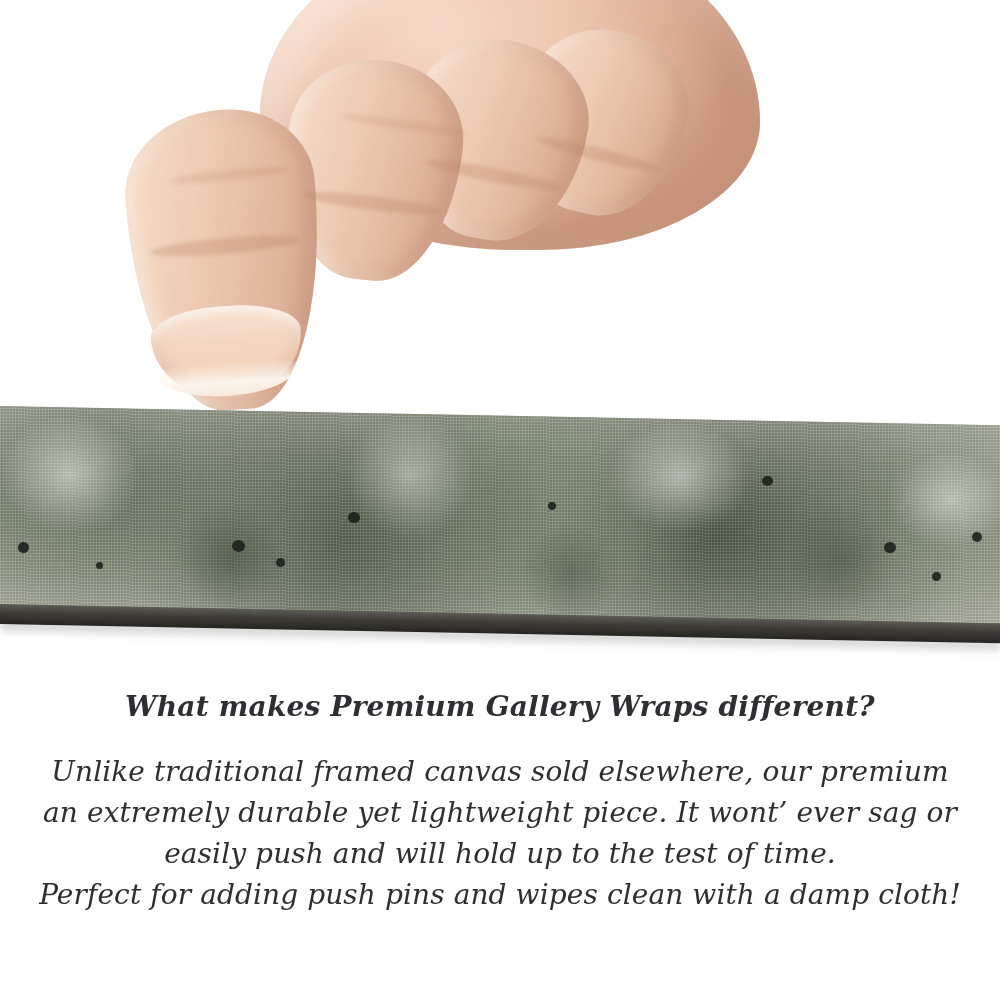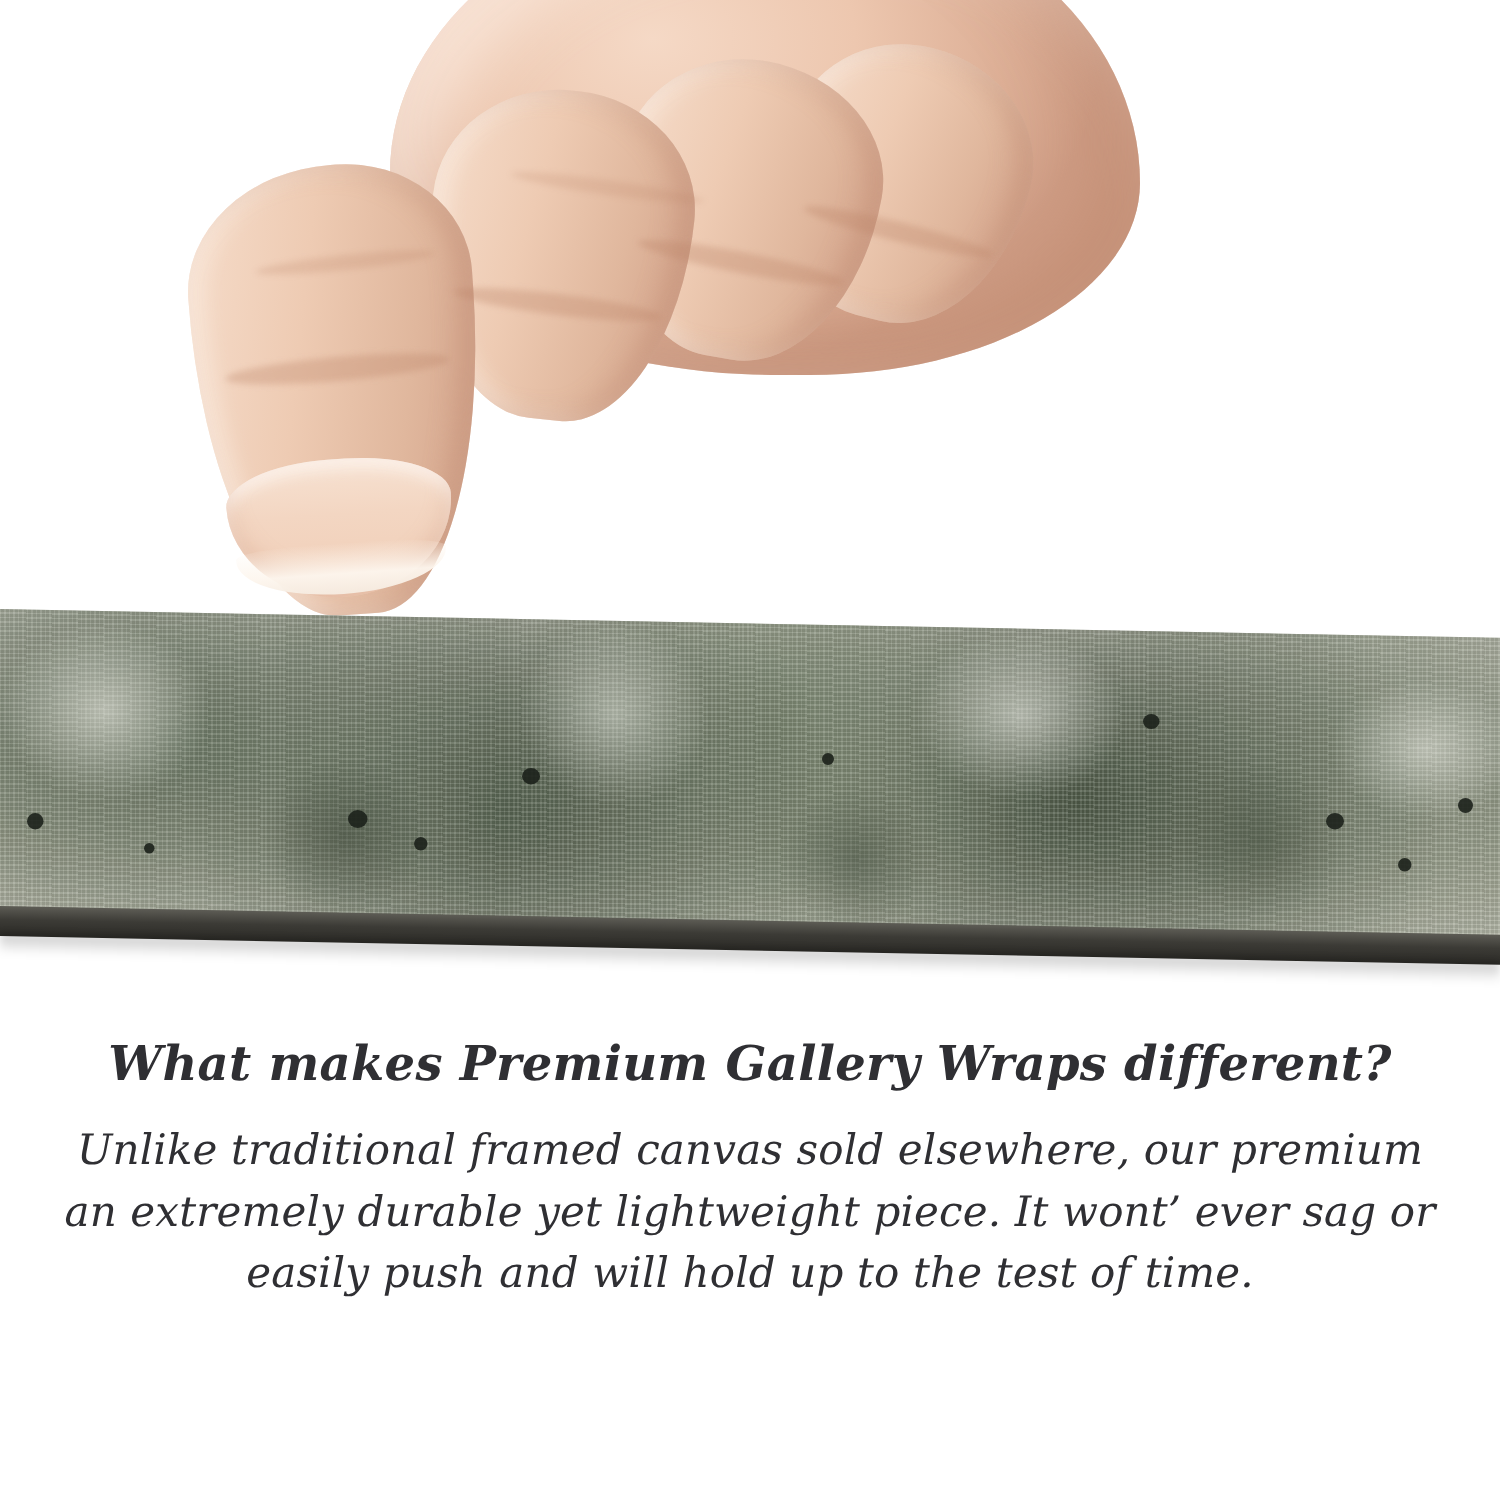--- a/index.html
+++ b/index.html
@@ -204,24 +204,24 @@
     position: absolute;
     left: 0;
     top: 690px;
     width: 1000px;
     text-align: center;
     color: #2f2f33;
     font-family: "DejaVu Serif", serif;
     font-style: italic;
   }
   .caption-heading {
-    font-size: 32px;
+    font-size: 28px;
     font-weight: bold;
     letter-spacing: .2px;
-    margin-bottom: 18px;
+    margin-bottom: 28px;
   }
   .caption-line {
     font-size: 28px;
     line-height: 41px;
     letter-spacing: .1px;
   }
 </style>
 </head>
 <body>
 
@@ -264,15 +264,16 @@
       <div class="canvas-shadow"></div>
     </div>
 
   </div>
 
   <div class="caption">
     <div class="caption-heading">What makes Premium Gallery Wraps different?</div>
     <div class="caption-line">Unlike traditional framed canvas sold elsewhere, our premium</div>
     <div class="caption-line">an extremely durable yet lightweight piece. It wont’ ever sag or</div>
     <div class="caption-line">easily push and will hold up to the test of time.</div>
+    <div class="caption-line">Perfect for adding push pins and wipes clean with a damp cloth!</div>
   </div>
 
 </div>
 
 </body></html>

